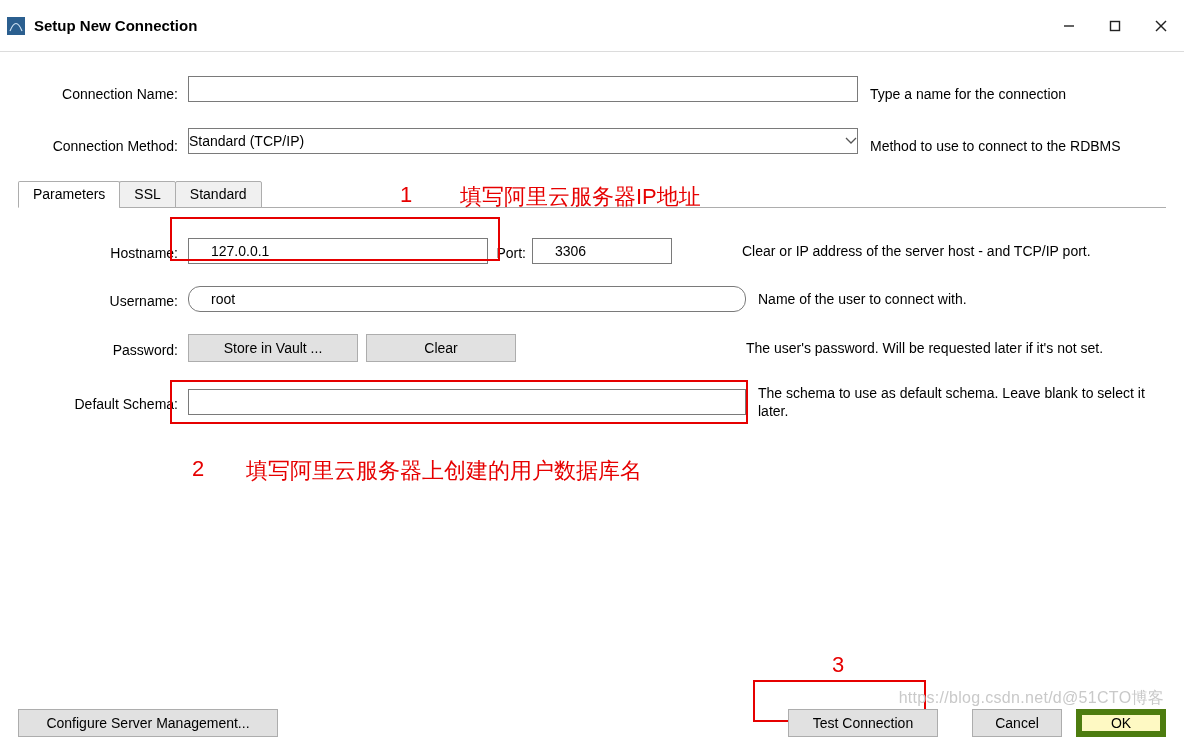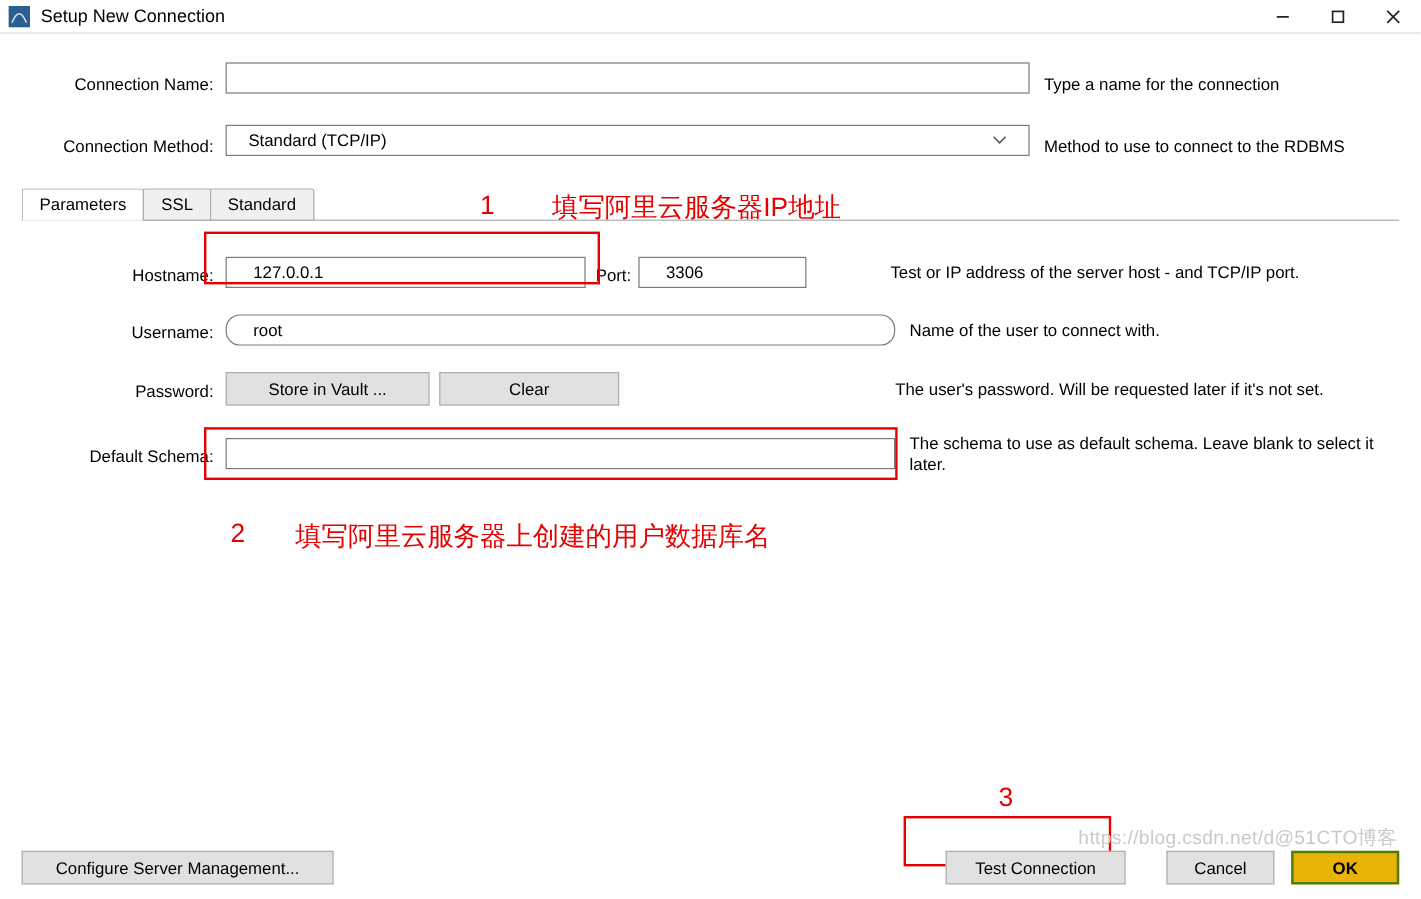--- a/index.html
+++ b/index.html
@@ -9,25 +9,26 @@
     font-size: 14px;
     color: #000;
     background: #fff;
     width: 1184px;
     height: 749px;
     position: relative;
     overflow: hidden;
   }
   
   .titlebar {
-    height: 28px;
+    height: 52px;
     display: flex;
     align-items: center;
     padding: 0 0 0 6px;
     border-bottom: 1px solid #dcdcdc;
+    font-weight: bold;
   }
   .titlebar .logo {
     width: 20px; height: 20px;
     margin-right: 8px;
     display:flex; align-items:center; justify-content:center;
   }
   .titlebar .title { flex: 0 0 auto; font-size: 15px; }
   .titlebar .spacer { flex: 1; }
   .winbtn {
     width: 46px; height: 36px;
@@ -66,21 +67,21 @@
     font-size: 14px;
     flex:1;
   }
   
   .combo {
     height: 26px;
     width: 670px;
     border: 1px solid #7a7a7a;
     display:flex;
     align-items:center;
-    padding: 0 18px;
+    padding: 0 0;
     justify-content:space-between;
     background:#fff;
   }
   .combo .chev { font-size:12px; color:#555; }
   
   .tabs {
     margin-top: 6px;
     display:flex;
     align-items:flex-end;
     border-bottom:1px solid #adadad;
@@ -144,21 +145,21 @@
   .footer {
     position:absolute;
     left:0; right:0; bottom:12px;
     padding: 0 18px;
     display:flex;
     align-items:center;
   }
   .footer .left { flex:1; }
   .footer .btn { min-width:90px; }
   .footer .spacer2 { width:34px; }
-  .ok-btn { border:2px solid #4d7c0f; background:#eab308;font-weight:bold; }
+  .ok-btn { border:6px solid #4d7c0f; background:#fef9c3; }
 
   .watermark {
     position:absolute;
     right:20px; bottom:40px;
     font-size:16px;
     color:#c9c9c9;
     letter-spacing:0.3px;
     pointer-events:none;
   }
 </style>
@@ -219,21 +220,21 @@
     <div class="tab">Standard</div>
   </div>
 
   <div class="tab-body">
 
     <div class="row">
       <div class="lbl">Hostname:</div>
       <input class="field-input hostname-input" value="127.0.0.1" style="">
       <div class="port-lbl">Port:</div>
       <input class="field-input port-input" value="3306" style="">
-      <div class="hint hint-multi" style="margin-left:70px;">Test or IP address of the server host - and TCP/IP port.</div>
+      <div class="hint hint-multi" style="margin-left:70px;">Clear or IP address of the server host - and TCP/IP port.</div>
     </div>
 
     <div class="row">
       <div class="lbl">Username:</div>
       <input class="field-input username-input" value="root" style="">
       <div class="hint">Name of the user to connect with.</div>
     </div>
 
     <div class="row">
       <div class="lbl">Password:</div>

